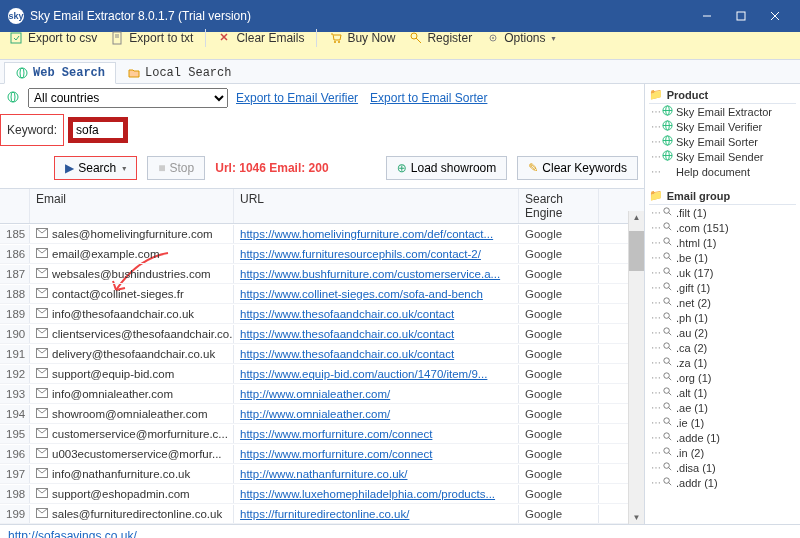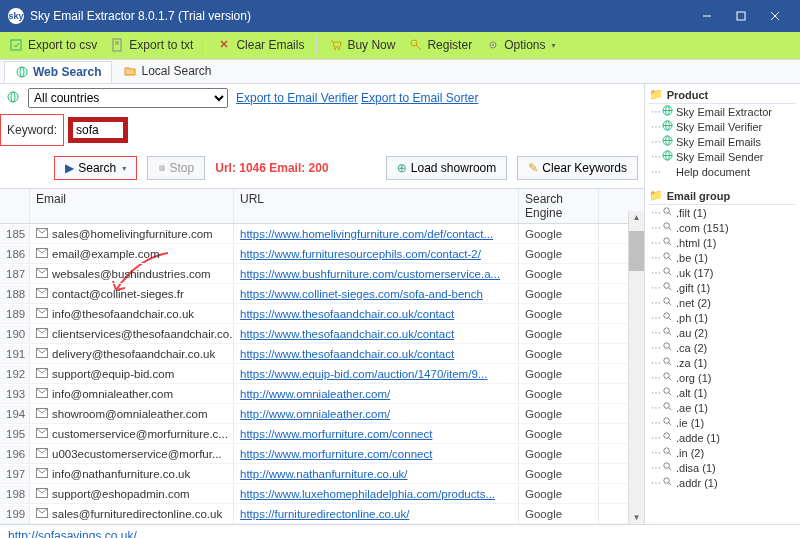--- a/index.html
+++ b/index.html
@@ -3,35 +3,35 @@
 <meta charset="utf-8">
 <style>
 * { margin: 0; padding: 0; box-sizing: border-box; }
 body { font-family: "Segoe UI", Tahoma, sans-serif; font-size: 12px; color: #333; background: #fff; width: 800px; height: 538px; overflow: hidden; position: relative; }
 .titlebar { background: #2b579a; color: #fff; height: 28px; display: flex; align-items: center; padding: 16px 8px; }
 .titlebar .icon { width: 16px; height: 16px; background: #fff; border-radius: 50%; margin-right: 6px; display: flex; align-items: center; justify-content: center; font-size: 9px; color: #2b579a; font-weight: bold; }
 .titlebar .title { flex: 1; font-size: 12px; }
 .titlebar .win-btns { display: flex; gap: 0; }
 .titlebar .win-btn { width: 34px; height: 28px; display: flex; align-items: center; justify-content: center; cursor: pointer; }
 .titlebar .win-btn svg { stroke: #fff; fill: none; }
-.toolbar { background: #bef264; border-bottom: 1px solid #d4dbe5; height: 28px; display: flex; align-items: flex-start; padding: 4px 4px; gap: 2px; }
+.toolbar { background: #fef9c3; border-bottom: 1px solid #d4dbe5; height: 28px; display: flex; align-items: flex-end; padding: 12px 4px; gap: 2px; }
 .tbtn { display: flex; align-items: center; gap: 4px; padding: 2px 6px; cursor: pointer; border-radius: 2px; }
 .tbtn .icn { width: 14px; height: 14px; display: flex; align-items: center; justify-content: center; }
 .sep { width: 1px; height: 18px; background: #d4dbe5; margin: 0 4px; }
 .dd-arrow { font-size: 8px; color: #666; margin-left: 2px; }
-.tabs { background: #f7f9fc; border-bottom: 1px solid #d4dbe5; height: 24px; display: flex; align-items: flex-start; padding: 0 4px; }
+.tabs { background: #f7f9fc; border-bottom: 1px solid #d4dbe5; height: 24px; display: flex; align-items: flex-end; padding: 0 4px; font-family: Liberation Mono, monospace; }
 .tab { padding: 3px 10px; border: 1px solid transparent; border-bottom: none; cursor: pointer; display: flex; align-items: center; gap: 4px; font-size: 12px; }
 .tab.active { background: #fff; border: 1px solid #d4dbe5; border-bottom: 1px solid #fff; position: relative; top: 1px; color: #2b579a; font-weight: bold; }
 .tab .icn { width: 14px; height: 14px; }
 .main { display: flex; height: 440px; }
 .left { flex: 1; border-right: 1px solid #d4dbe5; display: flex; flex-direction: column; overflow: hidden; }
 .right { width: 155px; padding: 2px 4px; overflow: hidden; font-size: 11px; }
 .filter-row { display: flex; align-items: center; padding: 4px 6px; gap: 8px; }
 .filter-row select { width: 200px; font-size: 12px; padding: 1px; }
-.filter-row .links { display: flex; gap: 3px; }
+.filter-row .links { display: flex; gap: 12px; }
 .filter-row a { color: #1a66c2; text-decoration: underline; cursor: pointer; }
 .kw-row { display: flex; align-items: center; padding: 2px 0; }
 .kw-label { border: 1px solid #ef4444; padding: 8px 6px; margin-right: 4px; }
 .kw-input { border: 5px solid #b91c1c; width: 60px; padding: 1px 3px; font-size: 12px; }
 .action-row { display: flex; align-items: center; padding: 8px 6px 8px 54px; gap: 10px; position: relative; }
 .btn { border: 1px solid #c0c8d4; background: #f7f9fc; padding: 4px 10px; cursor: pointer; display: flex; align-items: center; gap: 4px; font-size: 12px; }
 .btn.disabled { color: #999; cursor: default; }
 .btn.search { border: 1px solid #ef4444; }
 .stats { color: #ef4444; font-weight: 600; }
 .spacer { flex: 1; }
@@ -440,21 +440,21 @@
             </svg></span>
           <span>Sky Email Verifier</span>
         </div>
         <div class="tree-item">
           <span class="bullet">⋯</span>
           <span><svg class="glb" viewBox="0 0 12 12">
               <circle cx="6" cy="6" r="5" fill="none" stroke="#2b7" stroke-width="1"></circle>
               <ellipse cx="6" cy="6" rx="2" ry="5" fill="none" stroke="#2b7"></ellipse>
               <line x1="1" y1="6" x2="11" y2="6" stroke="#2b7"></line>
             </svg></span>
-          <span>Sky Email Emails</span>
+          <span>Sky Email Sorter</span>
         </div>
         <div class="tree-item">
           <span class="bullet">⋯</span>
           <span><svg class="glb" viewBox="0 0 12 12">
               <circle cx="6" cy="6" r="5" fill="none" stroke="#2b7" stroke-width="1"></circle>
               <ellipse cx="6" cy="6" rx="2" ry="5" fill="none" stroke="#2b7"></ellipse>
               <line x1="1" y1="6" x2="11" y2="6" stroke="#2b7"></line>
             </svg></span>
           <span>Sky Email Sender</span>
         </div>

